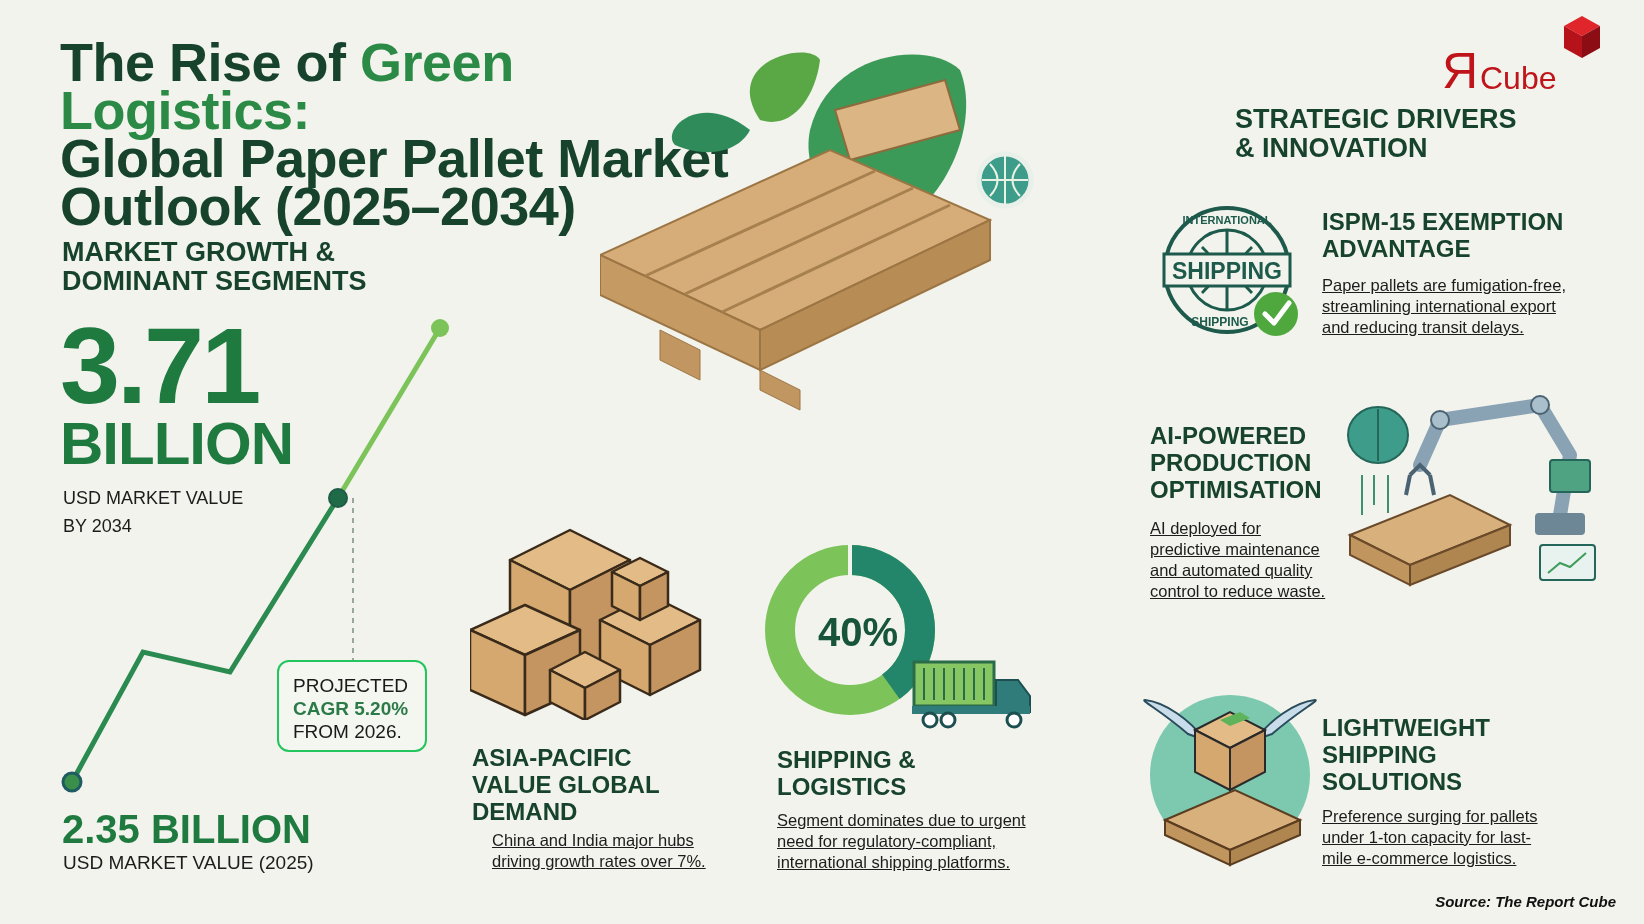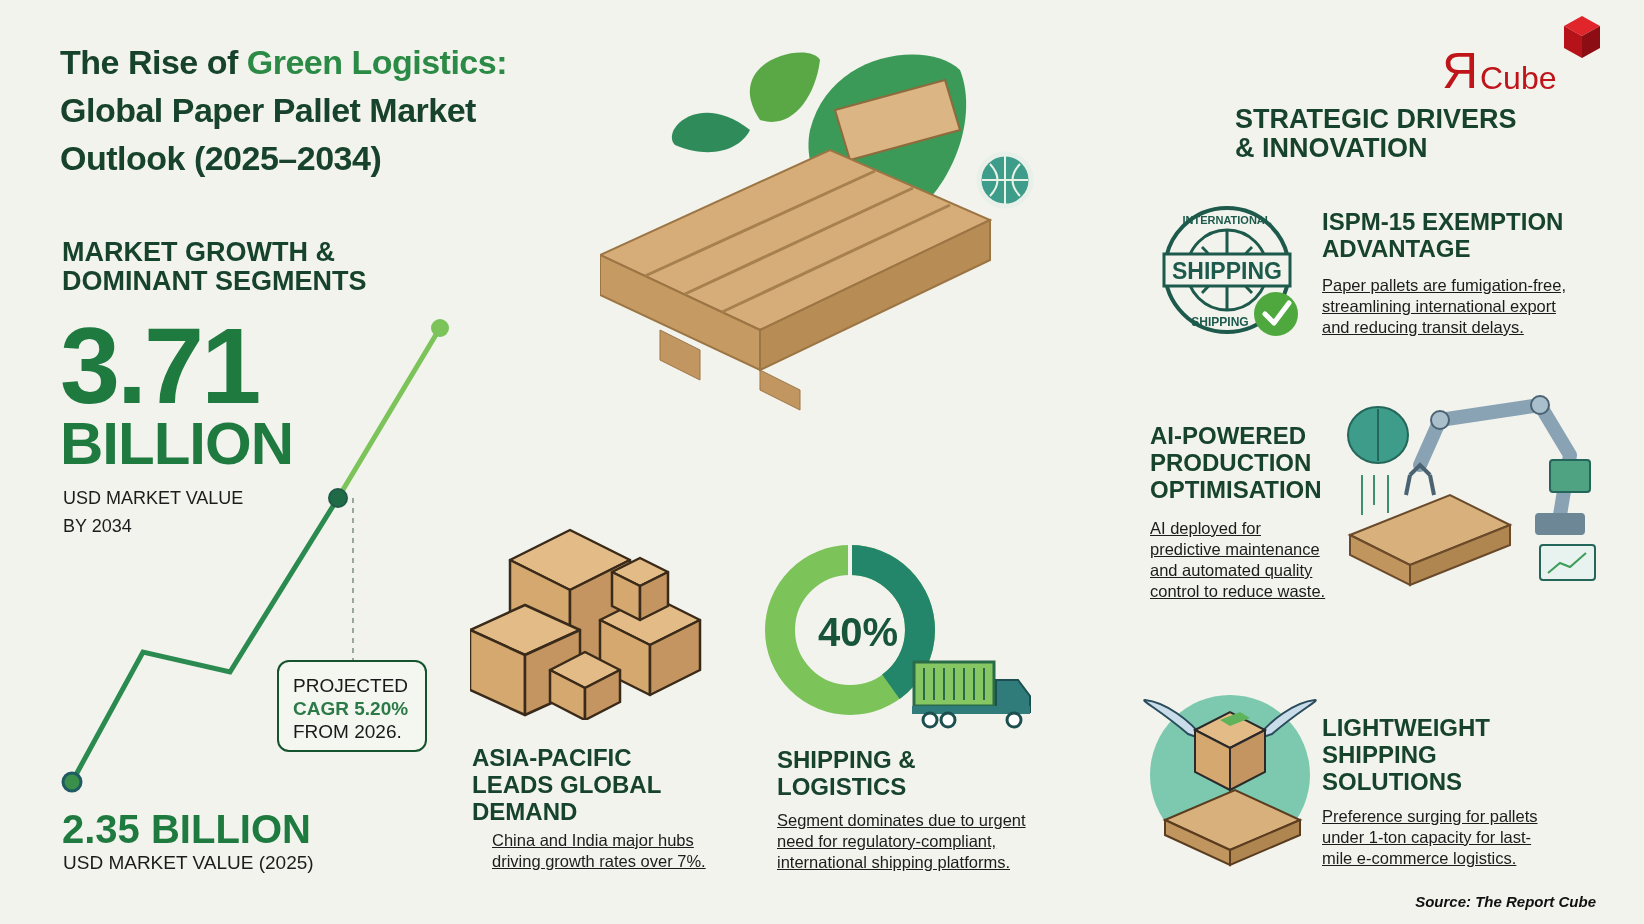--- a/index.html
+++ b/index.html
@@ -5,42 +5,42 @@
   html, body { margin: 0; padding: 0; }
   body {
     width: 1644px; height: 924px; position: relative; overflow: hidden;
     background: #f1f3ec;
     font-family: "Liberation Sans", "DejaVu Sans", sans-serif;
     color: #1a1a1a;
   }
   .abs { position: absolute; }
   .title {
     left: 60px; top: 38px; width: 700px;
-    font-size: 34px; line-height: 48px; font-weight: 700; color: #17432c;
+    font-size: 54px; line-height: 48px; font-weight: 700; color: #17432c;
     letter-spacing: -0.5px;
   }
   .title .accent { color: #2b8a45; }
   .section-h { font-size: 27px; line-height: 29px; font-weight: 700; color: #17432c; }
   .big-value { font-size: 108px; line-height: 100px; font-weight: 700; color: #1f7a40; letter-spacing: -3px; }
   .big-unit { font-size: 60px; line-height: 60px; font-weight: 700; color: #1f7a40; letter-spacing: -1px; }
   .sub-label { font-size: 18px; line-height: 28px; color: #1c1c1c; }
   .small-value { font-size: 40px; line-height: 42px; font-weight: 700; color: #1f7a40; }
   .small-label { font-size: 19px; line-height: 22px; color: #1c1c1c; }
   .cagr-box {
     left: 277px; top: 660px; width: 150px; height: 92px;
-    border: 2px solid #14532d; border-radius: 12px; background: #f4f6f0;
+    border: 2px solid #22c55e; border-radius: 12px; background: #f4f6f0;
     box-sizing: border-box; padding: 12px 14px; font-size: 19px; line-height: 23px;
   }
   .cagr-box .cagr { color: #2b7a47; font-weight: 700; }
   .card-h { font-size: 24px; line-height: 27px; font-weight: 700; color: #17432c; }
   .card-t { font-size: 16.5px; line-height: 21px; color: #1c1c1c; text-decoration: underline; }
   .logo {
     right: 40px; top: 14px; width: 190px; height: 80px;
   }
-  .source { right: 48px; bottom: 14px; font-size: 15px; font-weight: 700; font-style: italic; color: #111; }
+  .source { right: 28px; bottom: 14px; font-size: 15px; font-weight: 700; font-style: italic; color: #111; }
   svg { display: block; }
 </style>
 </head>
 <body>
 
 <div class="abs title">
   <div><span>The Rise of </span><span class="accent">Green Logistics:</span></div>
   <div>Global Paper Pallet Market</div>
   <div>Outlook (2025–2034)</div>
 </div>
@@ -128,21 +128,21 @@
     <polygon points="142,62 170,76 170,110 142,96" fill="#d4a86f"></polygon>
     <polygon points="170,76 198,62 198,96 170,110" fill="#c49560"></polygon>
     <polygon points="80,160 115,142 150,160 115,178" fill="#e2bb86"></polygon>
     <polygon points="80,160 115,178 115,210 80,192" fill="#d4a86f"></polygon>
     <polygon points="115,178 150,160 150,192 115,210" fill="#c49560"></polygon>
   </g>
 </svg>
 
 <div class="abs card-h" style="left:472px;top:744px;">
   <div>ASIA-PACIFIC</div>
-  <div>LEADS GLOBAL</div>
+  <div>VALUE GLOBAL</div>
   <div>DEMAND</div>
 </div>
 <div class="abs card-t" style="left:492px;top:830px;">
   <div>China and India major hubs</div>
   <div>driving growth rates over 7%.</div>
 </div>
 
 <svg class="abs" style="left:760px;top:540px;" width="180" height="180" viewBox="0 0 180 180">
   <circle cx="90" cy="90" r="70" fill="none" stroke="#7cc35a" stroke-width="30"></circle>
   <circle cx="90" cy="90" r="70" fill="none" stroke="#23866a" stroke-width="30" stroke-dasharray="175.9 439.8" transform="rotate(-90 90 90)"></circle>

